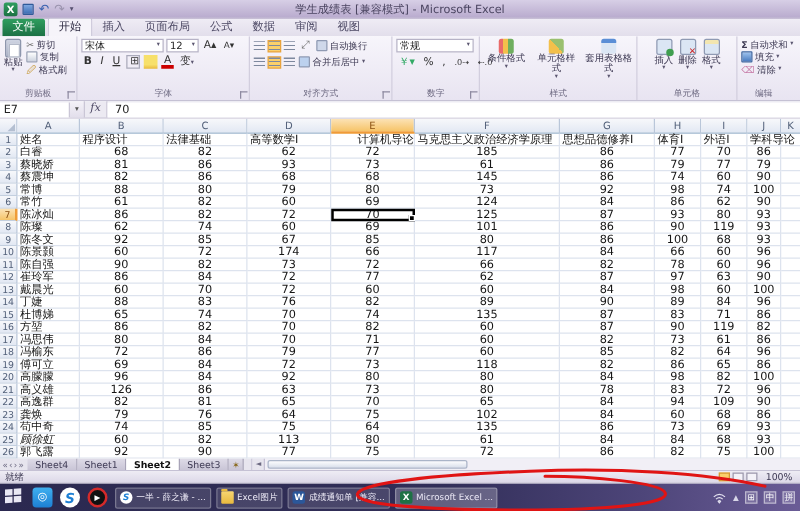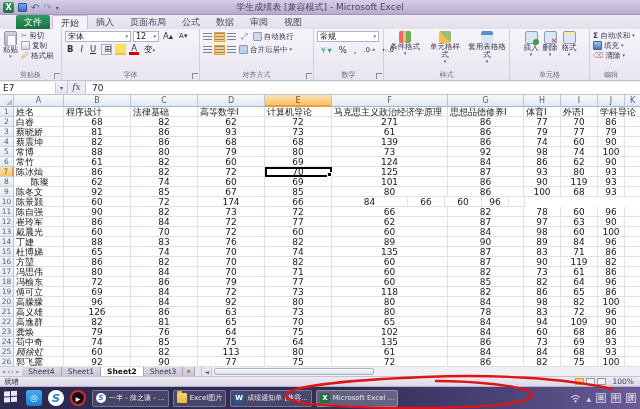--- a/index.html
+++ b/index.html
@@ -7,21 +7,21 @@
 
 .titlebar{position:absolute;top:0;left:0;width:640px;height:15px;background:linear-gradient(#d7cfe6,#b9abce);display:flex;align-items:center;padding-left:3px;border-bottom:1px solid #a294bb}
 .xl-logo{width:11px;height:11px;background:linear-gradient(#2f9e5f,#1c7145);border-radius:2px;color:#fff;font-size:8px;line-height:11px;text-align:center;font-weight:bold;margin-right:4px}
 .qat{display:flex;align-items:center;gap:4px;font-size:9px;color:#3a3558}
 .qat .floppy{width:9px;height:9px;background:linear-gradient(#7ea7e0,#3c6db4);border:1px solid #2f5a99;border-radius:1px}
 .qat .undo{color:#3a62b0;font-size:10px;line-height:9px}
 .qat .redo{color:#9a93ad;font-size:10px;line-height:9px}
 .qat .qcaret{font-size:6px;color:#554f6e}
 .win-title{position:absolute;left:0;right:0;text-align:center;font-size:9px;color:#4a4460}
 
-.tabrow{position:absolute;top:15px;left:0;width:640px;height:14px;background:linear-gradient(#efecf5,#e2deeb);display:flex;align-items:flex-start;padding-left:16px}
+.tabrow{position:absolute;top:15px;left:0;width:640px;height:14px;background:linear-gradient(#efecf5,#e2deeb);display:flex;align-items:flex-end;padding-left:2px}
 .rtab{font-size:9px;color:#4b4763;padding:1px 8px;line-height:12px}
 .rtab.file{background:linear-gradient(#2f9e5f,#1c7145);color:#fff;border-radius:2px 2px 0 0;margin-right:2px}
 .rtab.active{background:#f6f4fa;border:1px solid #c3bfd3;border-bottom:none;border-radius:2px 2px 0 0;color:#2b2840}
 
 .ribbon{position:absolute;top:29px;left:0;width:640px;height:52px;background:linear-gradient(#f7f5fb,#e8e4f1);border-bottom:1px solid #c5c1d4;display:flex;overflow:hidden}
 .rgroup{position:relative;border-right:1px solid #d2cede;padding:2px 2px 10px 3px;flex:none}
 .glabel{position:absolute;bottom:0;left:0;right:0;text-align:center;font-size:7px;color:#6e6a82;line-height:10px}
 .launcher{position:absolute;bottom:1px;right:1px;width:6px;height:6px;border-left:1px solid #8d89a0;border-top:1px solid #8d89a0;font-size:0}
 .bigbtn{display:flex;flex-direction:column;align-items:center;font-size:7.5px;color:#3c3852;line-height:8px;text-align:center}
 .caret{font-size:5px;color:#5b5670;line-height:5px}
@@ -308,36 +308,36 @@
       <div class="gcell lc" style="width: 37px;">I</div>
       <div class="gcell lc" style="width: 27px;">J</div>
       <div class="gcell lc" style="width: 16px;">K</div>
     </div>
     <div class="grow">
       <div class="gcell gut" style="width: 14px;">1</div>
       <div class="gcell hc" style="width: 50px;">姓名</div>
       <div class="gcell hc" style="width: 67px;">程序设计</div>
       <div class="gcell hc" style="width: 67px;">法律基础</div>
       <div class="gcell hc" style="width: 67px;">高等数学Ⅰ</div>
-      <div class="gcell hc" style="width: 67px;">计算机导论</div>
+      <div class="gcell hc" style="width: 67px; text-align: right;">计算机导论</div>
       <div class="gcell hc" style="width: 116px;">马克思主义政治经济学原理</div>
       <div class="gcell hc" style="width: 76px;">思想品德修养Ⅰ</div>
       <div class="gcell hc" style="width: 37px;">体育Ⅰ</div>
       <div class="gcell hc" style="width: 37px;">外语Ⅰ</div>
       <div class="gcell hc" style="width: 27px;">学科导论</div>
       <div class="gcell dc" style="width: 16px;"></div>
     </div>
     <div class="grow">
       <div class="gcell gut" style="width: 14px;">2</div>
       <div class="gcell nc" style="width: 50px;">白睿</div>
       <div class="gcell dc" style="width: 67px;">68</div>
       <div class="gcell dc" style="width: 67px;">82</div>
       <div class="gcell dc" style="width: 67px;">62</div>
       <div class="gcell dc" style="width: 67px;">72</div>
-      <div class="gcell dc" style="width: 116px;">271</div>
+      <div class="gcell dc" style="width: 116px;">185</div>
       <div class="gcell dc" style="width: 76px;">86</div>
       <div class="gcell dc" style="width: 37px;">77</div>
       <div class="gcell dc" style="width: 37px;">70</div>
       <div class="gcell dc" style="width: 27px;">86</div>
       <div class="gcell dc" style="width: 16px;"></div>
     </div>
     <div class="grow">
       <div class="gcell gut" style="width: 14px;">3</div>
       <div class="gcell nc" style="width: 50px;">蔡晓娇</div>
       <div class="gcell dc" style="width: 67px;">81</div>
@@ -351,21 +351,21 @@
       <div class="gcell dc" style="width: 27px;">79</div>
       <div class="gcell dc" style="width: 16px;"></div>
     </div>
     <div class="grow">
       <div class="gcell gut" style="width: 14px;">4</div>
       <div class="gcell nc" style="width: 50px;">蔡震坤</div>
       <div class="gcell dc" style="width: 67px;">82</div>
       <div class="gcell dc" style="width: 67px;">86</div>
       <div class="gcell dc" style="width: 67px;">68</div>
       <div class="gcell dc" style="width: 67px;">68</div>
-      <div class="gcell dc" style="width: 116px;">139</div>
+      <div class="gcell dc" style="width: 116px;">145</div>
       <div class="gcell dc" style="width: 76px;">86</div>
       <div class="gcell dc" style="width: 37px;">74</div>
       <div class="gcell dc" style="width: 37px;">60</div>
       <div class="gcell dc" style="width: 27px;">90</div>
       <div class="gcell dc" style="width: 16px;"></div>
     </div>
     <div class="grow">
       <div class="gcell gut" style="width: 14px;">5</div>
       <div class="gcell nc" style="width: 50px;">常博</div>
       <div class="gcell dc" style="width: 67px;">88</div>
@@ -402,21 +402,21 @@
       <div class="gcell dc selcell" style="width: 67px;">70</div>
       <div class="gcell dc" style="width: 116px;">125</div>
       <div class="gcell dc" style="width: 76px;">87</div>
       <div class="gcell dc" style="width: 37px;">93</div>
       <div class="gcell dc" style="width: 37px;">80</div>
       <div class="gcell dc" style="width: 27px;">93</div>
       <div class="gcell dc" style="width: 16px;"></div>
     </div>
     <div class="grow">
       <div class="gcell gut" style="width: 14px;">8</div>
-      <div class="gcell nc" style="width: 50px; text-align: center;">陈璨</div>
+      <div class="gcell nc" style="width: 50px;">陈璨</div>
       <div class="gcell dc" style="width: 67px;">62</div>
       <div class="gcell dc" style="width: 67px;">74</div>
       <div class="gcell dc" style="width: 67px;">60</div>
       <div class="gcell dc" style="width: 67px;">69</div>
       <div class="gcell dc" style="width: 116px;">101</div>
       <div class="gcell dc" style="width: 76px;">86</div>
       <div class="gcell dc" style="width: 37px;">90</div>
       <div class="gcell dc" style="width: 37px;">119</div>
       <div class="gcell dc" style="width: 27px;">93</div>
       <div class="gcell dc" style="width: 16px;"></div>
@@ -435,20 +435,21 @@
       <div class="gcell dc" style="width: 27px;">93</div>
       <div class="gcell dc" style="width: 16px;"></div>
     </div>
     <div class="grow">
       <div class="gcell gut" style="width: 14px;">10</div>
       <div class="gcell nc" style="width: 50px;">陈景颢</div>
       <div class="gcell dc" style="width: 67px;">60</div>
       <div class="gcell dc" style="width: 67px;">72</div>
       <div class="gcell dc" style="width: 67px;">174</div>
       <div class="gcell dc" style="width: 67px;">66</div>
+      <div class="gcell dc" style="width: 116px;">117</div>
       <div class="gcell dc" style="width: 76px;">84</div>
       <div class="gcell dc" style="width: 37px;">66</div>
       <div class="gcell dc" style="width: 37px;">60</div>
       <div class="gcell dc" style="width: 27px;">96</div>
       <div class="gcell dc" style="width: 16px;"></div>
     </div>
     <div class="grow">
       <div class="gcell gut" style="width: 14px;">11</div>
       <div class="gcell nc" style="width: 50px;">陈自强</div>
       <div class="gcell dc" style="width: 67px;">90</div>

